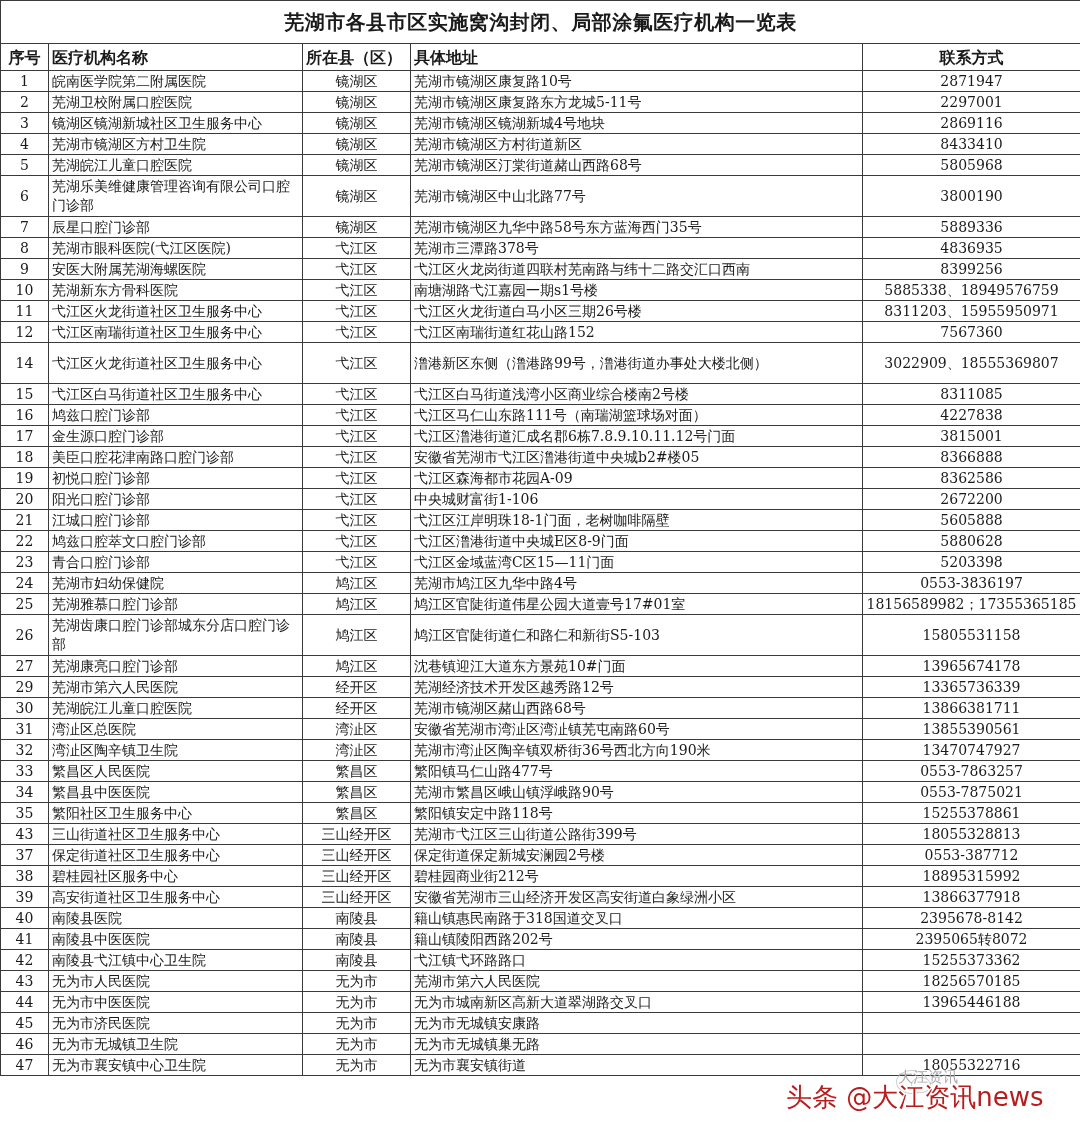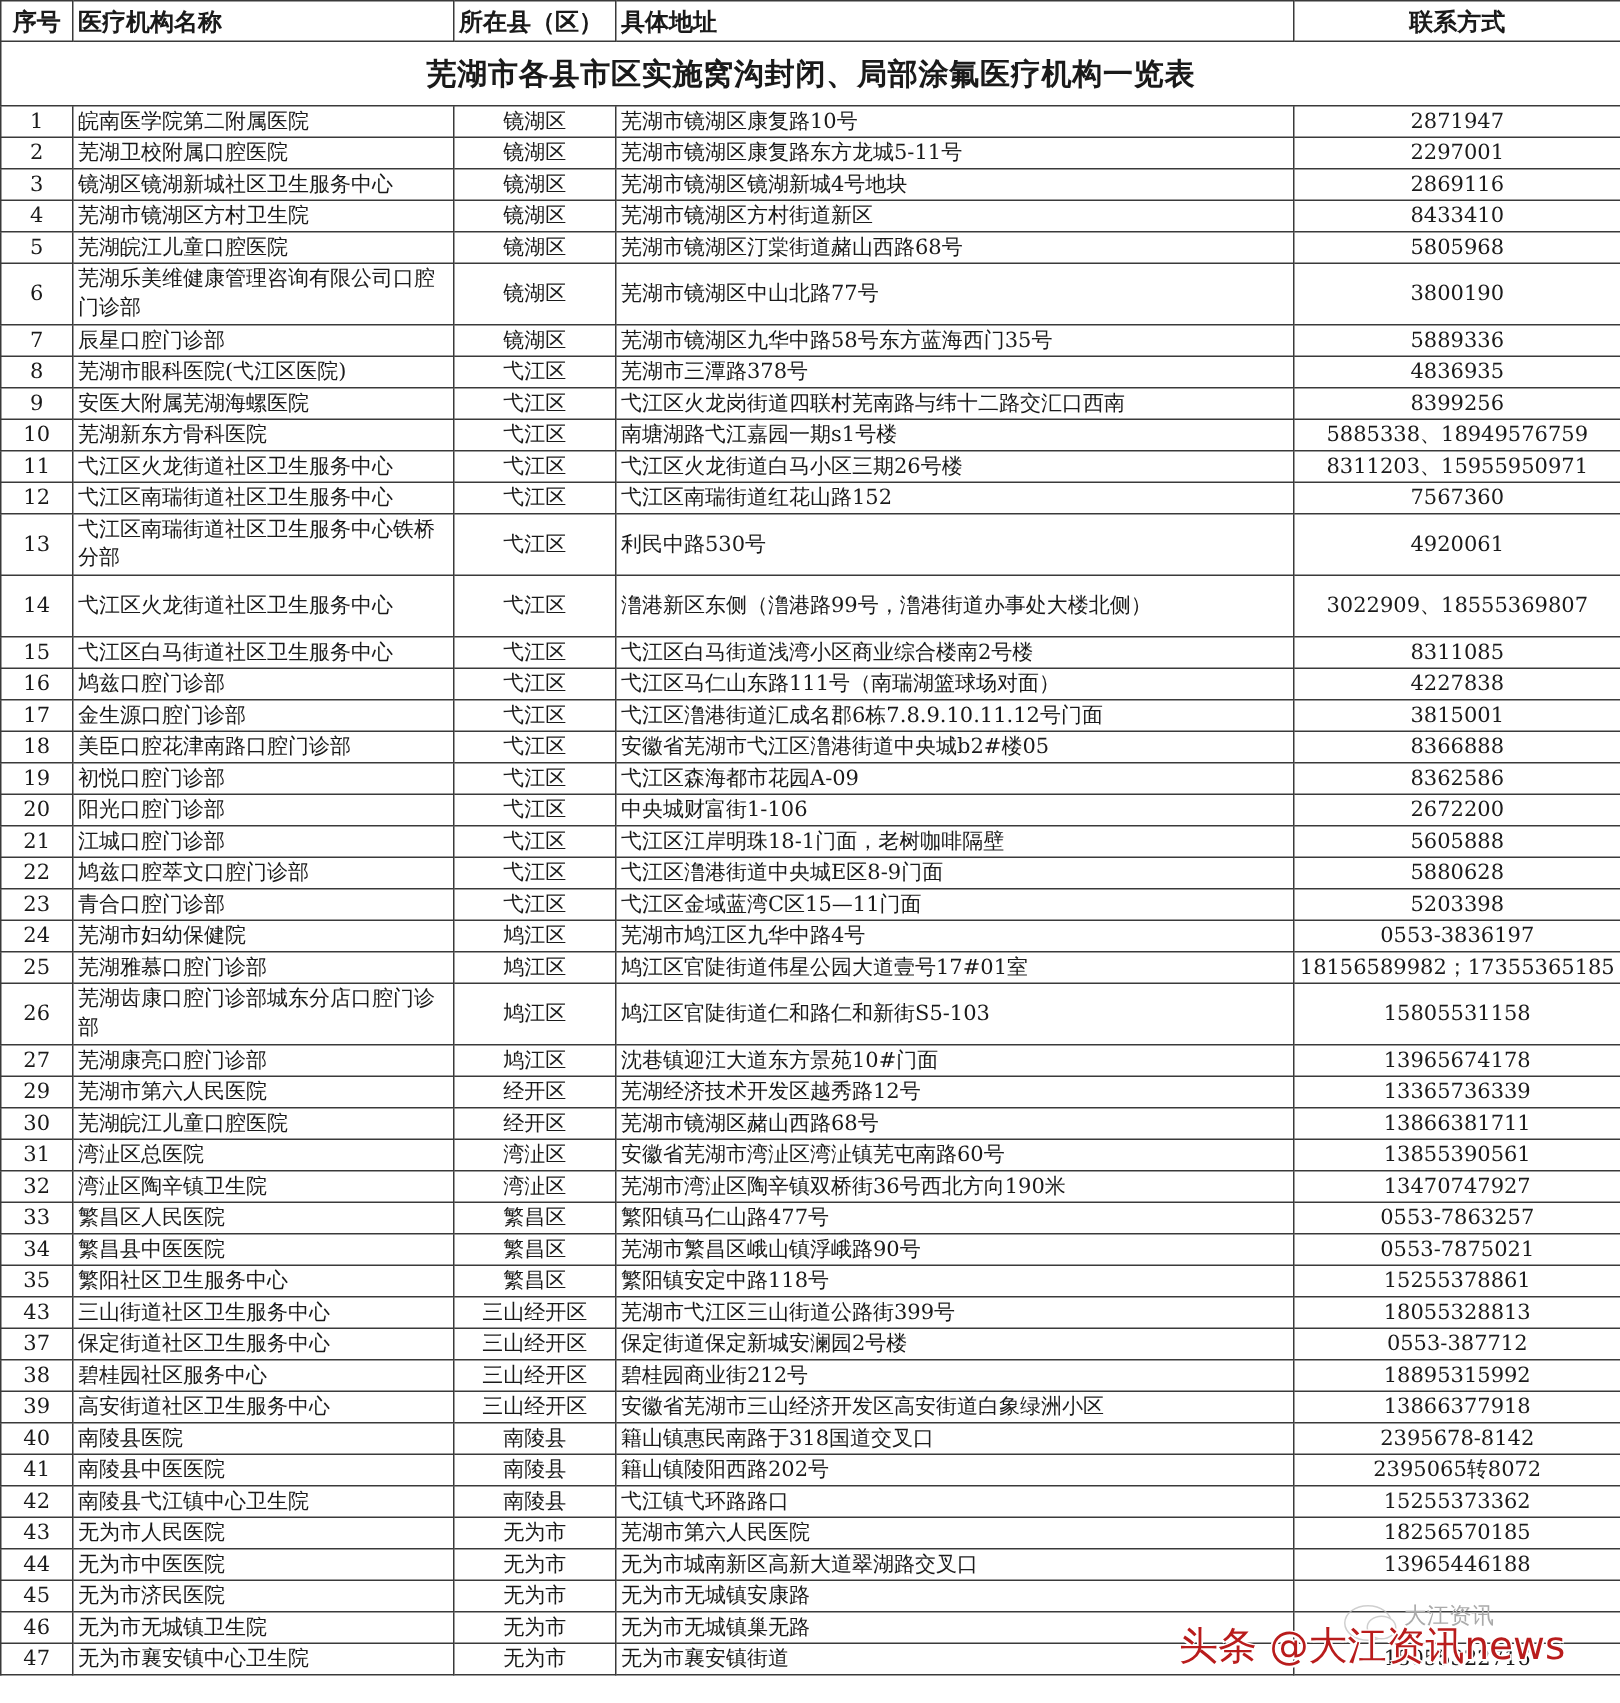--- a/index.html
+++ b/index.html
@@ -59,48 +59,48 @@
     .wm-logo::after {
       content: "";
       position: absolute; left: 14px; top: 6px;
       width: 18px; height: 14px;
       border: 1.5px solid #bbb;
       border-radius: 50%;
       background: #fff;
     }
     .wm-faint {
       position: absolute;
-      left: 936px; top: 1068px;
+      left: 898px; top: 1068px;
       font-size: 15px; color: #aaa;
       font-family: "DejaVu Sans", "Liberation Sans", sans-serif;
       pointer-events: none;
     }
   </style>
 </head>
 <body>
 
 <table>
   <colgroup>
     <col style="width:48px">
     <col style="width:254px">
     <col style="width:108px">
     <col style="width:452px">
     <col style="width:218px">
   </colgroup>
   <thead>
     <tr>
+      <td class="title-cell" colspan="5">芜湖市各县市区实施窝沟封闭、局部涂氟医疗机构一览表</td>
+    </tr>
+    <tr>
       <th class="center">序号</th>
       <th>医疗机构名称</th>
       <th>所在县（区）</th>
       <th>具体地址</th>
       <th class="center">联系方式</th>
     </tr>
-    <tr>
-      <td class="title-cell" colspan="5">芜湖市各县市区实施窝沟封闭、局部涂氟医疗机构一览表</td>
-    </tr>
   </thead>
   <tbody id="table-body">
       <tr>
         <td class="center">1</td>
         <td class="name">皖南医学院第二附属医院</td>
         <td class="center">镜湖区</td>
         <td class="addr">芜湖市镜湖区康复路10号</td>
         <td class="center">2871947</td>
       </tr>
       <tr>
@@ -172,27 +172,20 @@
         <td class="center">弋江区</td>
         <td class="addr">弋江区火龙街道白马小区三期26号楼</td>
         <td class="center">8311203、15955950971</td>
       </tr>
       <tr>
         <td class="center">12</td>
         <td class="name">弋江区南瑞街道社区卫生服务中心</td>
         <td class="center">弋江区</td>
         <td class="addr">弋江区南瑞街道红花山路152</td>
         <td class="center">7567360</td>
-      </tr>
-      <tr class="tall">
-        <td class="center">13</td>
-        <td class="name wrap">弋江区南瑞街道社区卫生服务中心铁桥分部</td>
-        <td class="center">弋江区</td>
-        <td class="addr">利民中路530号</td>
-        <td class="center">4920061</td>
       </tr>
       <tr class="tall">
         <td class="center">14</td>
         <td class="name">弋江区火龙街道社区卫生服务中心</td>
         <td class="center">弋江区</td>
         <td class="addr">澛港新区东侧（澛港路99号，澛港街道办事处大楼北侧）</td>
         <td class="center">3022909、18555369807</td>
       </tr>
       <tr>
         <td class="center">15</td>

